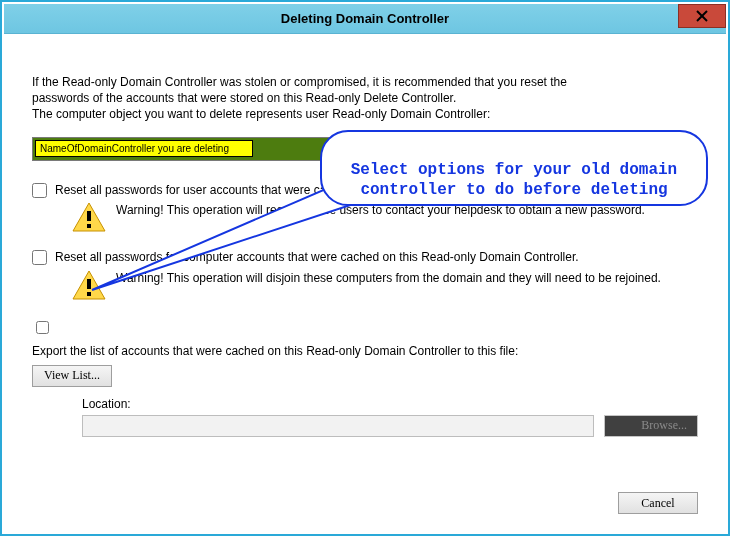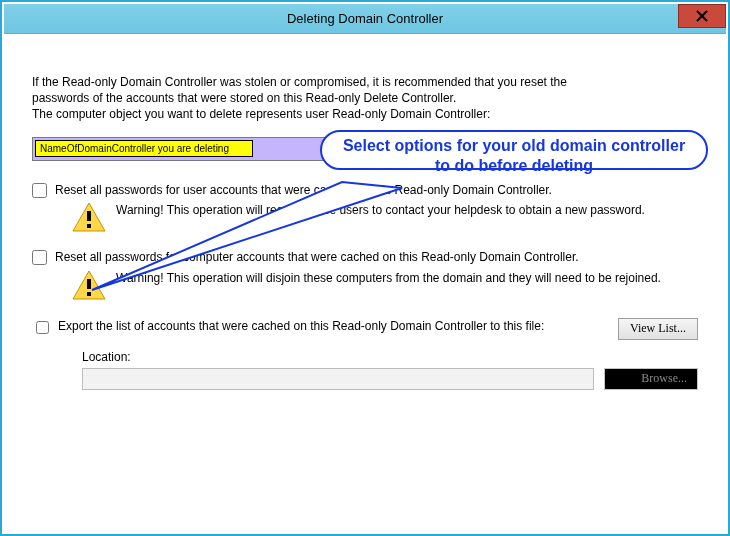--- a/index.html
+++ b/index.html
@@ -17,21 +17,21 @@
     position:absolute; inset:0;
     border: 2px solid #2aa9d8;
     background:#fff;
   }
   .titlebar {
     position:absolute;
     top:2px; left:2px; right:2px;
     height:30px;
     background: linear-gradient(#7fd0e8,#6ec6e2);
     border-bottom:1px solid #5ab3d2;
-    display:flex; align-items:center; justify-content:center;
+    display:flex; align-items:center; justify-content:center;font-weight:bold;
   }
   .titlebar .title-text {
     font-size:13px; color:#000;
   }
   .close-btn {
     position:absolute; top:0; right:0;
     width:48px; height:24px;
     background:#c9493a;
     border:1px solid #8b2f24;
     display:flex; align-items:center; justify-content:center;
@@ -44,21 +44,21 @@
     padding: 12px 28px 16px 28px;
     background:#fff;
   }
   .intro {
     line-height:1.35;
     margin: 28px 0 14px 0;
   }
   .dc-field-wrap {
     width:300px; height:24px;
     border:1px solid #7a7a7a;
-    background:#c4b5fd;
+    background:#4d7c0f;
     padding:2px;
     margin-bottom:22px;
   }
   .dc-field {
     border:1px solid #000;
     background:#ffff00;
     font-size:10px;
     padding:2px 4px;
     width:218px;
   }
@@ -73,35 +73,35 @@
   }
   .opt-label { line-height:1.3; }
   .warn-row {
     display:flex; align-items:flex-start;
     gap:10px;
     margin: 4px 0 18px 40px;
   }
   .warn-icon svg { display:block; }
   .warn-text { line-height:1.35; }
   .export-row {
-    display:flex; align-items:flex-start; gap:6px;
+    display:flex; align-items:flex-start; gap:6px;flex-direction:column;
   }
   .export-text { flex:1; line-height:1.35; }
   .btn {
     height:22px;
     min-width:80px;
     padding:0 10px;
     font-family:Liberation Serif, serif; font-size:12px;
     background: linear-gradient(#f5f5f5,#e1e1e1);
     border:1px solid #9e9e9e;
     cursor:pointer;
   }
   .btn:disabled {
     color:#8a8a8a;
-    background:#000000;
+    background:#404040;
     border-color:#c5c5c5;
     cursor:default;
     padding-left:36px;
   }
   .location-block {
     margin: 10px 0 16px 50px;
   }
   .loc-label { margin-bottom:4px; display:block; }
   .loc-row { display:flex; align-items:center; gap:10px; }
   .loc-input {
@@ -113,28 +113,29 @@
   }
   .footer-btns {
     position:absolute;
     right:28px; bottom:18px;
     display:flex; gap:10px;
   }
   
   .callout {
     position:absolute;
     top:128px; left:318px;
-    width:388px; height:40px;
+    width:388px; height:76px;
     border:2px solid #1536e0;
     border-radius:28px;
     background:#fff;
-    display:flex; align-items:flex-start; justify-content:center;
+    display:flex; align-items:flex-end; justify-content:center;
     text-align:center;
     padding:4px 14px;
     z-index:30;
+    font-family:Liberation Mono, monospace;
   }
   .callout-text {
     color:#1536e0;
     font-weight:700;
     font-size:16px;
     line-height:1.25;
   }
   .callout-tail {
     position:absolute;
     top:0; left:0;
@@ -207,20 +208,21 @@
 
     <div class="location-block">
       <span class="loc-label">Location:</span>
       <div class="loc-row">
         <input class="loc-input" type="text" disabled="" value="" style="">
         <button class="btn" disabled="">Browse...</button>
       </div>
     </div>
 
     <div class="footer-btns">
+      <button class="btn">Cancel</button>
     </div>
 
   </div>
 
   <svg class="callout-tail" width="730" height="536" viewBox="0 0 730 536">
     <polygon points="90,288 340,180 400,186" fill="#fff" stroke="#1536e0" stroke-width="2"></polygon>
   </svg>
   <div class="callout">
     <span class="callout-text">Select options for your old domain controller to do before deleting</span>
   </div>

